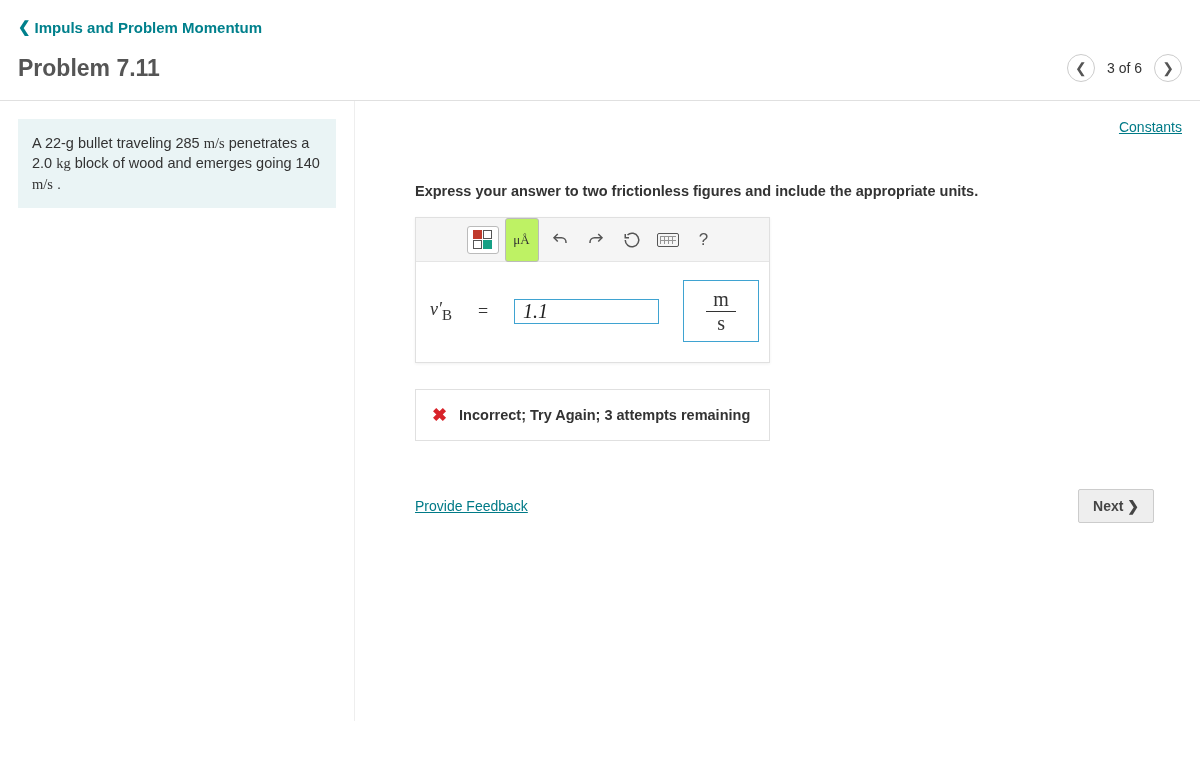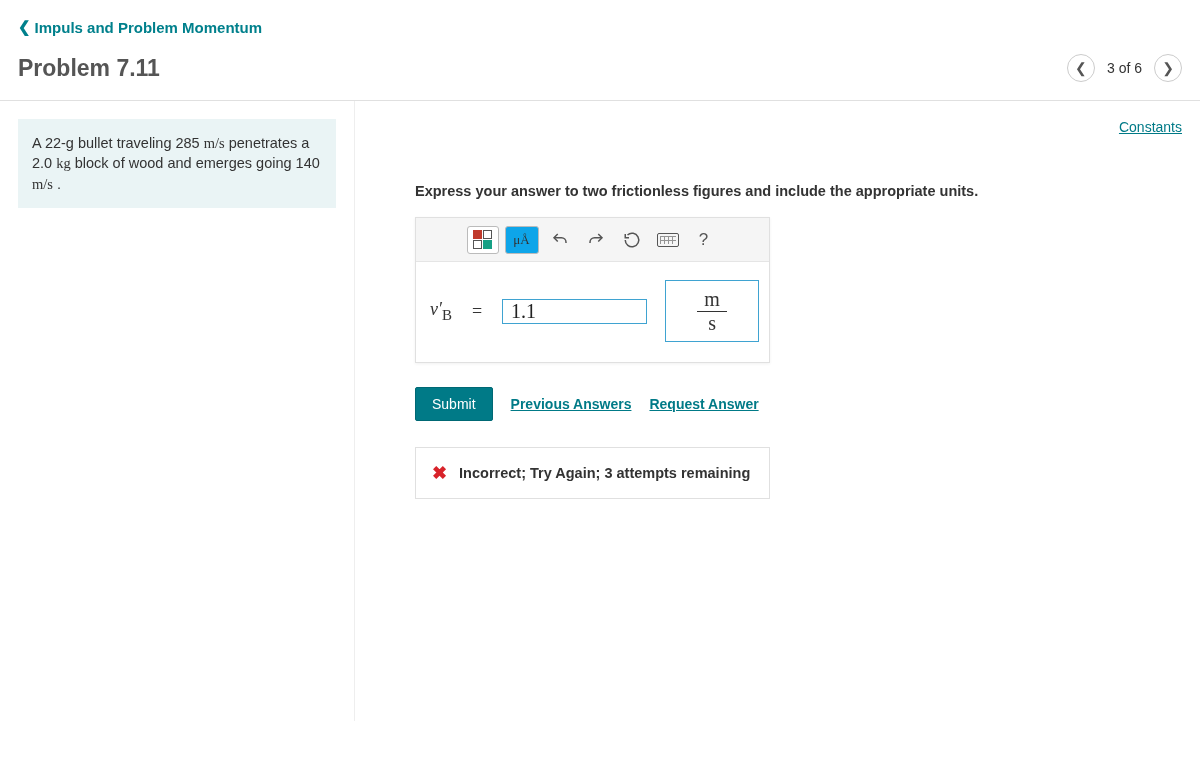--- a/index.html
+++ b/index.html
@@ -130,24 +130,24 @@
     justify-content: center; align-items: center;
     padding: 2px;
     gap: 1px;
   }
   .trow { display:flex; gap:1px;}
   .tcell { width:9px; height:9px; }
   .tcell.red { background:#c0392b; }
   .tcell.teal { background:#16a085;}
   .tcell.outline { border:1px solid #555; }
   .tb-units {
-    width: 34px; height: 28px;
+    width: 34px; height: 44px;
     border: 1px solid #bbb;
     border-radius: 3px;
-    background: #0ea5e9;
+    background: #bef264;
     display: flex; align-items:center; justify-content:center;
     font-size:13px;
     font-family: Georgia, 'Times New Roman', serif;
     color: #333;
   }
   .tb-keyboard {
     width: 22px; height: 14px;
     border: 1.5px solid #555;
     border-radius: 2px;
     position: relative;
@@ -157,34 +157,35 @@
     background-image:
       linear-gradient(#555 1px, transparent 1px),
       linear-gradient(90deg,#555 1px, transparent 1px);
     background-size: 4px 4px;
     opacity: .6;
   }
   .answer-area {
     padding: 18px 10px 20px 10px;
     display: flex;
     align-items: center;
-    gap: 18px;
+    gap: 24px;
     font-family: Georgia, 'Times New Roman', serif;
     font-size: 18px;
   }
   .var-label { font-style: italic; margin-left:4px;}
   .eq { margin: 0 2px;}
   .value-input {
     width: 145px; height: 25px;
     border: 1px solid #3fa3d1;
     font-size: 20px;
     padding: 8px 8px;
     font-family: Georgia, 'Times New Roman', serif;
     color: #222;
     outline: none;
+    font-style: italic;
   }
   .unit-box {
     width: 115px; height: 62px;
     border: 1px solid #3fa3d1;
     display:flex; align-items:center; justify-content:center;
   }
   .frac { display:flex; flex-direction:column; align-items:center; font-size:20px; }
   .frac .num { padding: 0 6px; }
   .frac .bar { width: 30px; height:1px; background:#333; }
   .frac .den { padding: 0 6px; }
@@ -312,26 +313,25 @@
           <div class="unit-box">
             <div class="frac">
               <span class="num">m</span>
               <div class="bar"></div>
               <span class="den">s</span>
             </div>
           </div>
         </div>
       </div>
 
-      <div class="actions">
-        <button class="btn-submit">Submit</button>
-        <span class="link">Previous Answers</span>
-        <span class="link">Request Answer</span>
-      </div>
 
       <div class="feedback-box">
         <span class="x-icon">✖</span>
         <span>Incorrect; Try Again; 3 attempts remaining</span>
       </div>
 
+      <div class="bottom-row">
+        <span class="link" style="font-weight:normal;">Provide Feedback</span>
+        <button class="btn-next">Next ❯</button>
+      </div>
     </div>
   </div>
 </div>
 
 </body></html>

